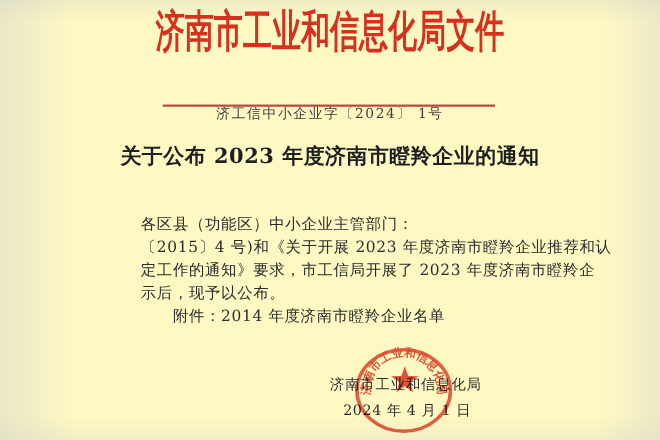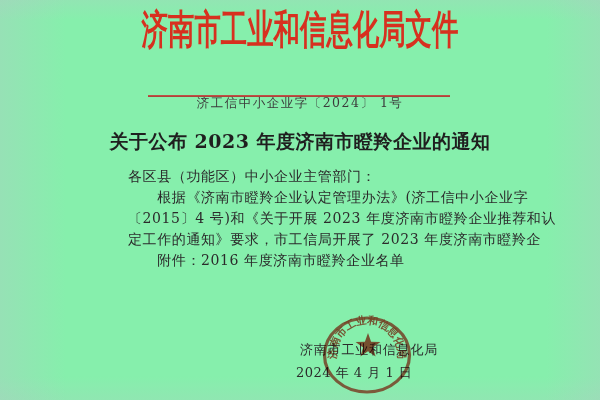--- a/index.html
+++ b/index.html
@@ -6,21 +6,21 @@
   html, body { width: 600px; height: 400px; }
   body {
     font-family: "DejaVu Serif", "Liberation Serif", serif;
     background: #ffffff;
     position: relative;
     overflow: hidden;
   }
   .page {
     position: absolute;
     inset: 0;
-    background: #86efac;
+    background: #fef9c3;
   }
   
   .page::before {
     content: "";
     position: absolute;
     inset: 0;
     pointer-events: none;
     background:
       linear-gradient(90deg,  rgba(188,193,203,0.30), rgba(255,255,255,0) 11%),
       linear-gradient(270deg, rgba(188,193,203,0.26), rgba(255,255,255,0) 9%),
@@ -60,41 +60,41 @@
     left: 0; right: 0; top: 129px;
     text-align: center;
     font-size: 19px;
     font-weight: bold;
     letter-spacing: 0.5px;
     color: #1f1f1f;
     white-space: nowrap;
   }
   .body-block {
     position: absolute;
-    left: 128px; top: 166px;
+    left: 128px; top: 194px;
     width: 330px;
   }
   .body-line {
     font-size: 14px;
     line-height: 21px;
     letter-spacing: 0.6px;
     color: #2b2b2b;
     white-space: nowrap;
   }
   .signature {
     position: absolute;
     left: 300px; top: 341px;
     font-size: 13px;
     letter-spacing: 0.8px;
     color: #2b2b2b;
     white-space: nowrap;
   }
   .doc-date {
     position: absolute;
-    left: 296px; top: 364px;
+    left: 312px; top: 364px;
     width: 116px;
     text-align: center;
     font-size: 13px;
     letter-spacing: 0.5px;
     color: #2b2b2b;
     white-space: nowrap;
   }
   .seal-svg {
     position: absolute;
     left: 315px; top: 310px;
@@ -110,24 +110,24 @@
   <div class="header-title">济南市工业和信息化局文件</div>
 
   <div class="doc-number">济工信中小企业字〔2024〕 1号</div>
 
   <div class="red-rule"></div>
 
   <div class="doc-title">关于公布 2023 年度济南市瞪羚企业的通知</div>
 
   <div class="body-block">
     <div class="body-line">各区县（功能区）中小企业主管部门：</div>
-    <div class="body-line">　　根据《济南市瞪羚企业认定管理办法》(济工信中小企业字</div>
     <div class="body-line">〔2015〕4 号)和《关于开展 2023 年度济南市瞪羚企业推荐和认</div>
     <div class="body-line">定工作的通知》要求，市工信局开展了 2023 年度济南市瞪羚企</div>
-    <div class="body-line">　　附件：2016 年度济南市瞪羚企业名单</div>
+    <div class="body-line">示后，现予以公布。</div>
+    <div class="body-line">　　附件：2014 年度济南市瞪羚企业名单</div>
   </div>
 
   <div class="signature">济南市工业和信息化局</div>
 
   <div class="doc-date">2024 年 4 月 1 日</div>
 
   <svg class="seal-svg" viewBox="315 310 106 90" xmlns="http://www.w3.org/2000/svg">
     <ellipse cx="367" cy="355" rx="42.5" ry="37" fill="none" stroke="#dc4737" stroke-width="3.2" opacity="0.85"></ellipse>
     <path id="sealTextArc" d="M 341.6 372.8 A 31 31 0 1 1 392.4 372.8" fill="none"></path>
     <text font-size="10.5" fill="#dc4737" opacity="0.9" font-family="DejaVu Serif, serif" font-weight="bold">

